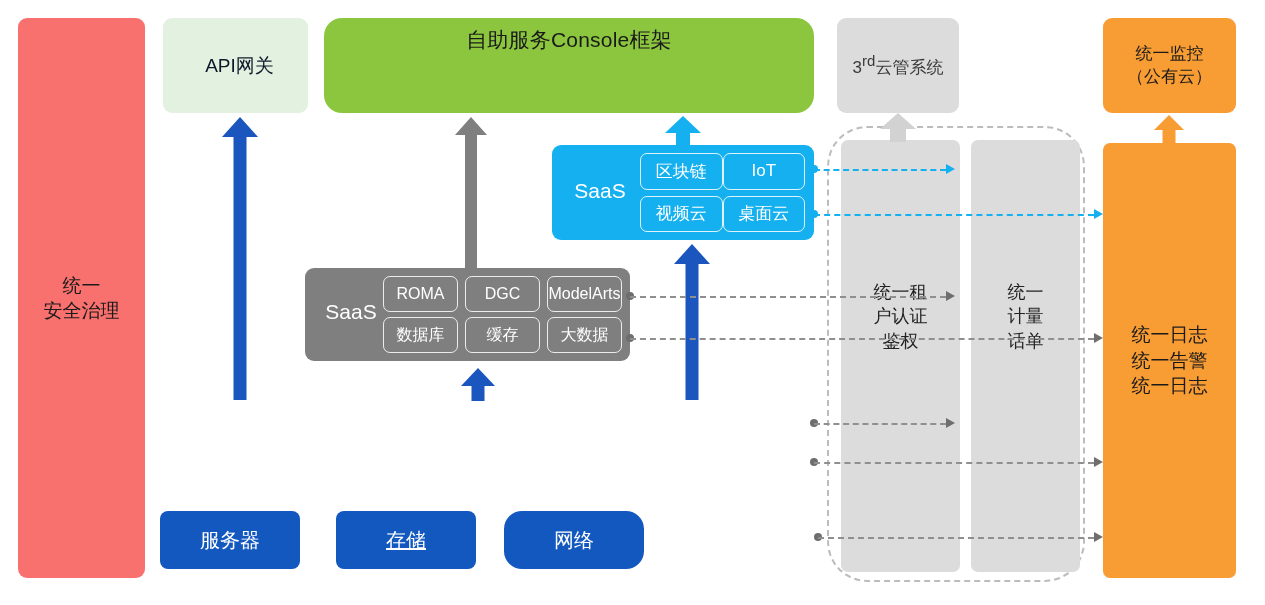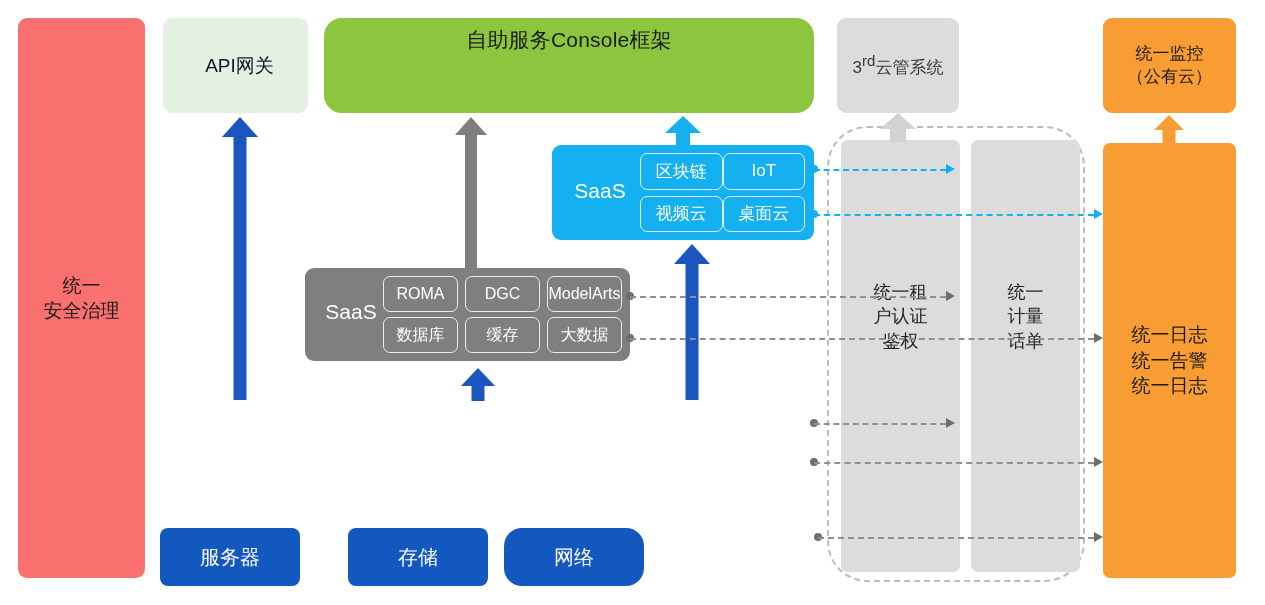--- a/index.html
+++ b/index.html
@@ -135,23 +135,23 @@
   .infra-pill{
     display:flex;align-items:center;justify-content:center;
     height:38px;min-width:118px;padding:0 14px;
     border:1.6px solid rgba(255,255,255,.9);border-radius:8px;
     color:#ffffff;font-size:21px;white-space:nowrap;
   }
 
   
   .bottom-box{
     top:511px;height:58px;width:140px;
-    background:#1358bf;border-radius:8px;color:#ffffff;font-size:20px;margin-top:17px;
-  }
-  .bb0{left:160px;} .bb1{left:348px;} .bb2{left:504px;border-radius:18px;} .bb3{left:676px;}
+    background:#1358bf;border-radius:8px;color:#ffffff;font-size:20px;
+  }
+  .bb0{left:160px;} .bb1{left:336px;text-decoration:underline;} .bb2{left:504px;border-radius:18px;} .bb3{left:676px;}
 
   
   .uarrow{position:absolute;}
   .uarrow .shaft{position:absolute;left:50%;transform:translateX(-50%);bottom:0;}
   .uarrow .head{
     position:absolute;left:50%;transform:translateX(-50%);top:0;
     width:0;height:0;border-left-style:solid;border-right-style:solid;
     border-left-color:transparent;border-right-color:transparent;
     border-bottom-style:solid;
   }

